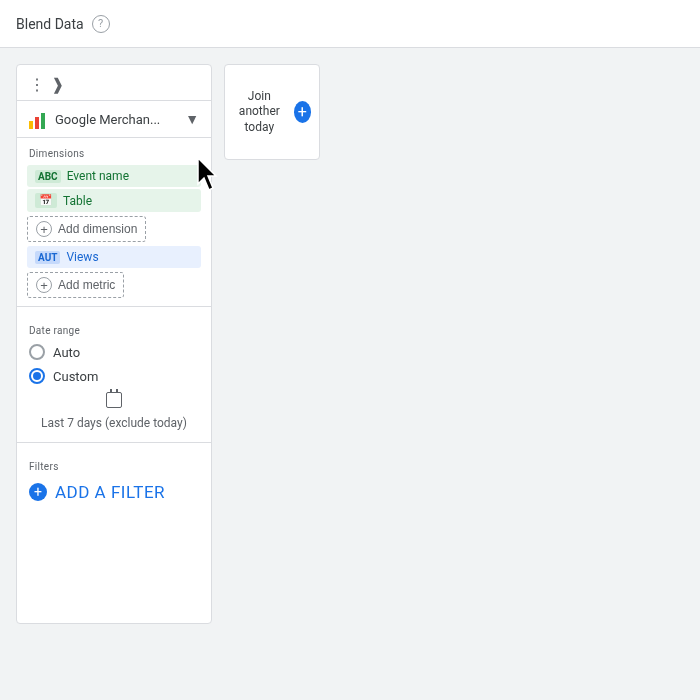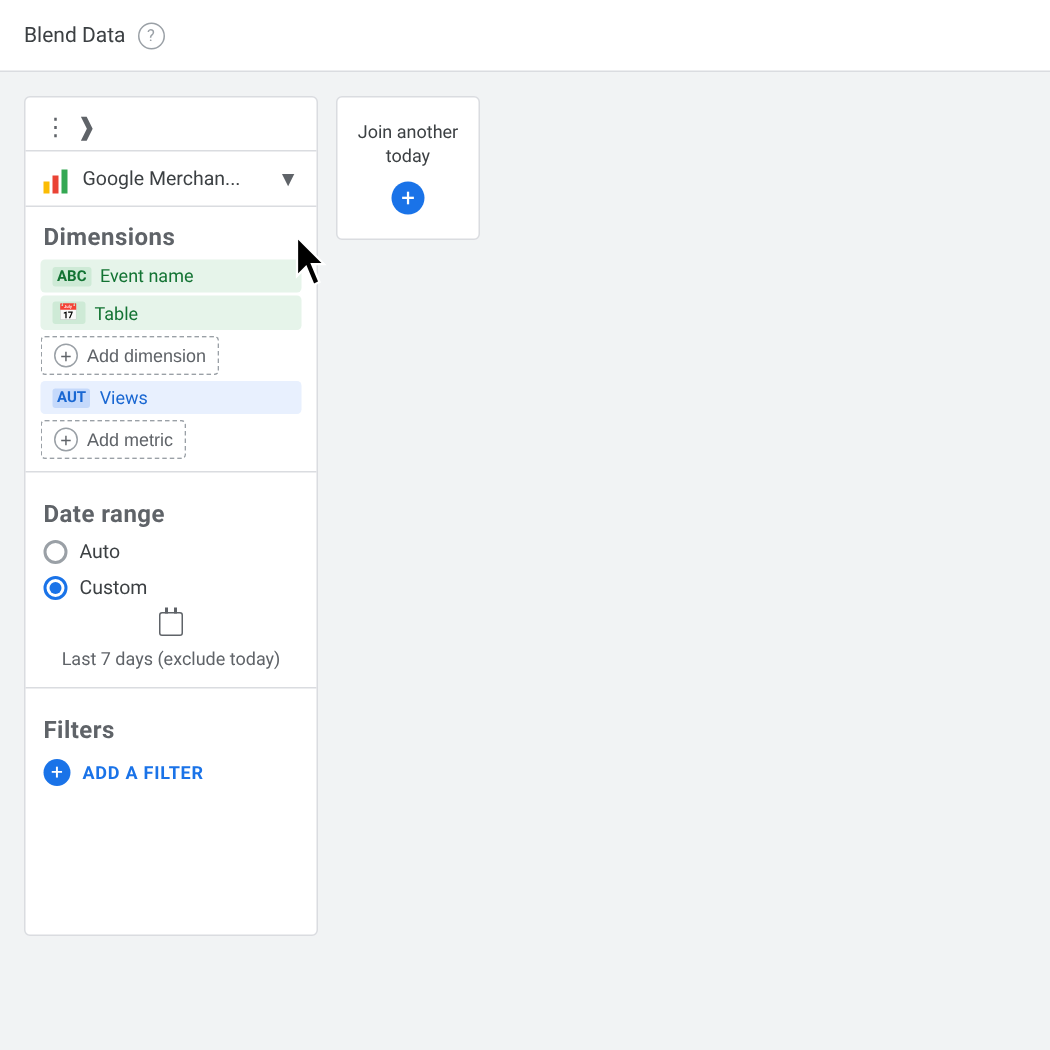--- a/index.html
+++ b/index.html
@@ -124,22 +124,22 @@
     }
     .dropdown-arrow {
       color: #5f6368;
       font-size: 14px;
       cursor: pointer;
     }
 
     
     .section-label {
       padding: 10px 12px 4px 12px;
-      font-size: 16px;
-      font-weight: 700;
+      font-size: 10px;
+      font-weight: 400;
       color: #5f6368;
       letter-spacing: 0.3px;
       text-transform: none;
     }
 
     
     .chip {
       display: flex;
       align-items: center;
       margin: 2px 10px;
@@ -275,35 +275,35 @@
       border-radius: 50%;
       background: #1a73e8;
       display: flex;
       align-items: center;
       justify-content: center;
       color: #fff;
       font-size: 14px;
       line-height: 1;
     }
     .add-filter-text {
-      font-size: 12px;
-      font-weight: 700;
+      font-size: 17px;
+      font-weight: 400;
       color: #1a73e8;
       letter-spacing: 0.5px;
     }
 
     
     .join-table-card {
       background: #fff;
       border: 1px solid #dadce0;
       border-radius: 4px;
       width: 96px;
       height: 96px;
       display: flex;
-      flex-direction: column;
+      flex-direction: row;
       align-items: center;
       justify-content: center;
       gap: 8px;
       cursor: pointer;
       position: relative;
       padding: 8px;
     }
     .join-table-text {
       font-size: 12px;
       color: #3c4043;

